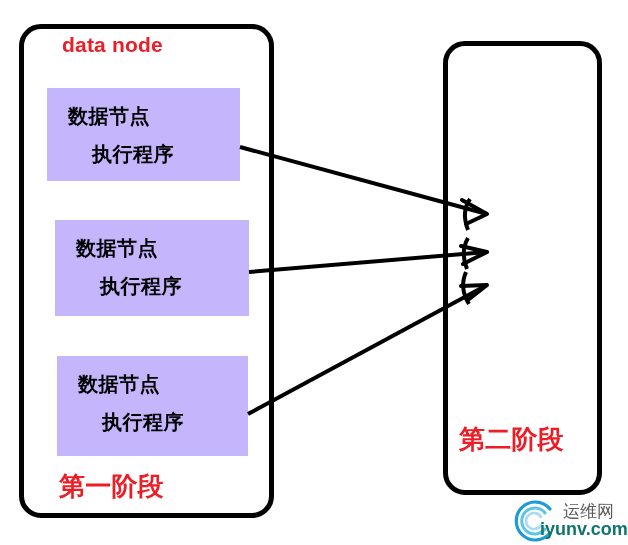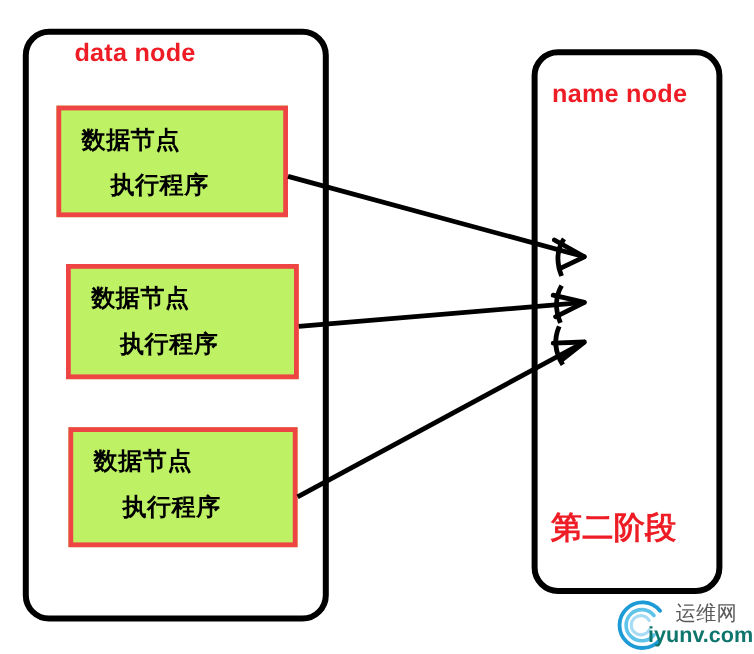--- a/index.html
+++ b/index.html
@@ -50,22 +50,22 @@
     font-family: "DejaVu Sans", "Liberation Sans", sans-serif;
     font-size: 26px;
   }
   #label-data-node { left: 62px; top: 33px; }
   #label-name-node { left: 460px; top: 67px; }
   #label-stage-one { left: 59px; top: 469px; }
   #label-stage-two { left: 459px; top: 422px; }
   
   .procbox {
     position: absolute;
-    border: 4px solid #ef4444;
-    background: #bef264;
+    border: 4px solid #c4b5fd;
+    background: #c4b5fd;
     box-sizing: border-box;
   }
   #proc-1 { left: 47px;  top: 88px;  width: 193px; height: 93px; }
   #proc-2 { left: 55px;  top: 220px; width: 194px; height: 96px; }
   #proc-3 { left: 57px;  top: 356px; width: 191px; height: 100px; }
   #proc-summary { left: 485px; top: 200px; width: 89px; height: 137px; }
   .procbox .line {
     position: absolute;
     font-family: "DejaVu Sans", "Liberation Sans", sans-serif;
     font-weight: bold;
@@ -117,24 +117,24 @@
 </style>
 </head>
 <body>
 
 <div id="canvas">
 
   <div class="cluster" id="cluster-datanode"></div>
 
   <div class="cluster-title" id="label-data-node">data node</div>
 
+  <div class="cluster-title cjk" id="label-stage-one">第一阶段</div>
 
   <div class="cluster" id="cluster-namenode"></div>
 
-  <div class="cluster-title" id="label-name-node">name node</div>
 
   <div class="cluster-title cjk" id="label-stage-two">第二阶段</div>
 
   <div class="procbox" id="proc-1">
     <span class="line l1">数据节点</span>
     <span class="line l2">执行程序</span>
   </div>
 
   <div class="procbox" id="proc-2">
     <span class="line l1">数据节点</span>

